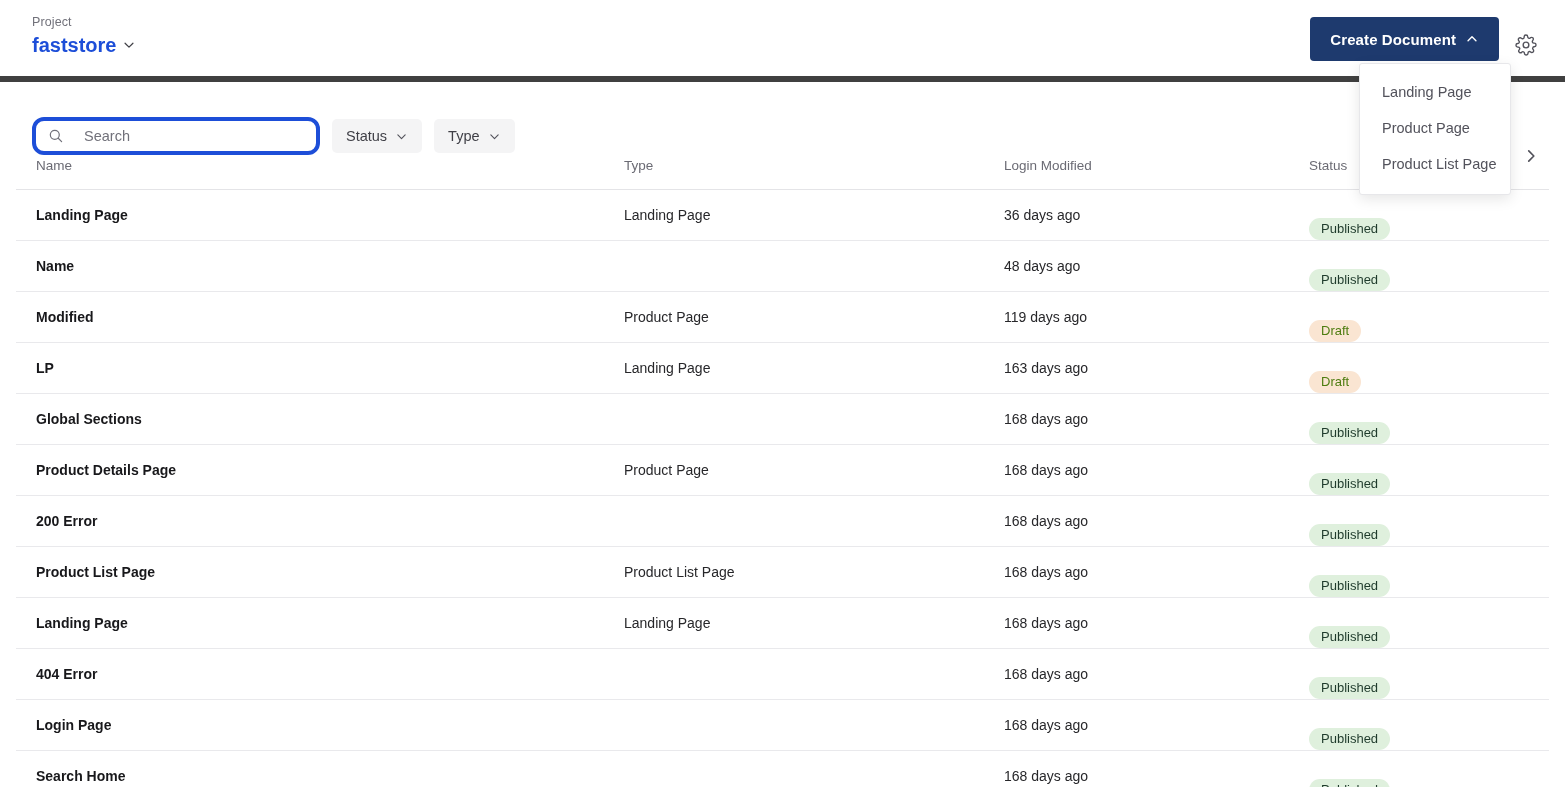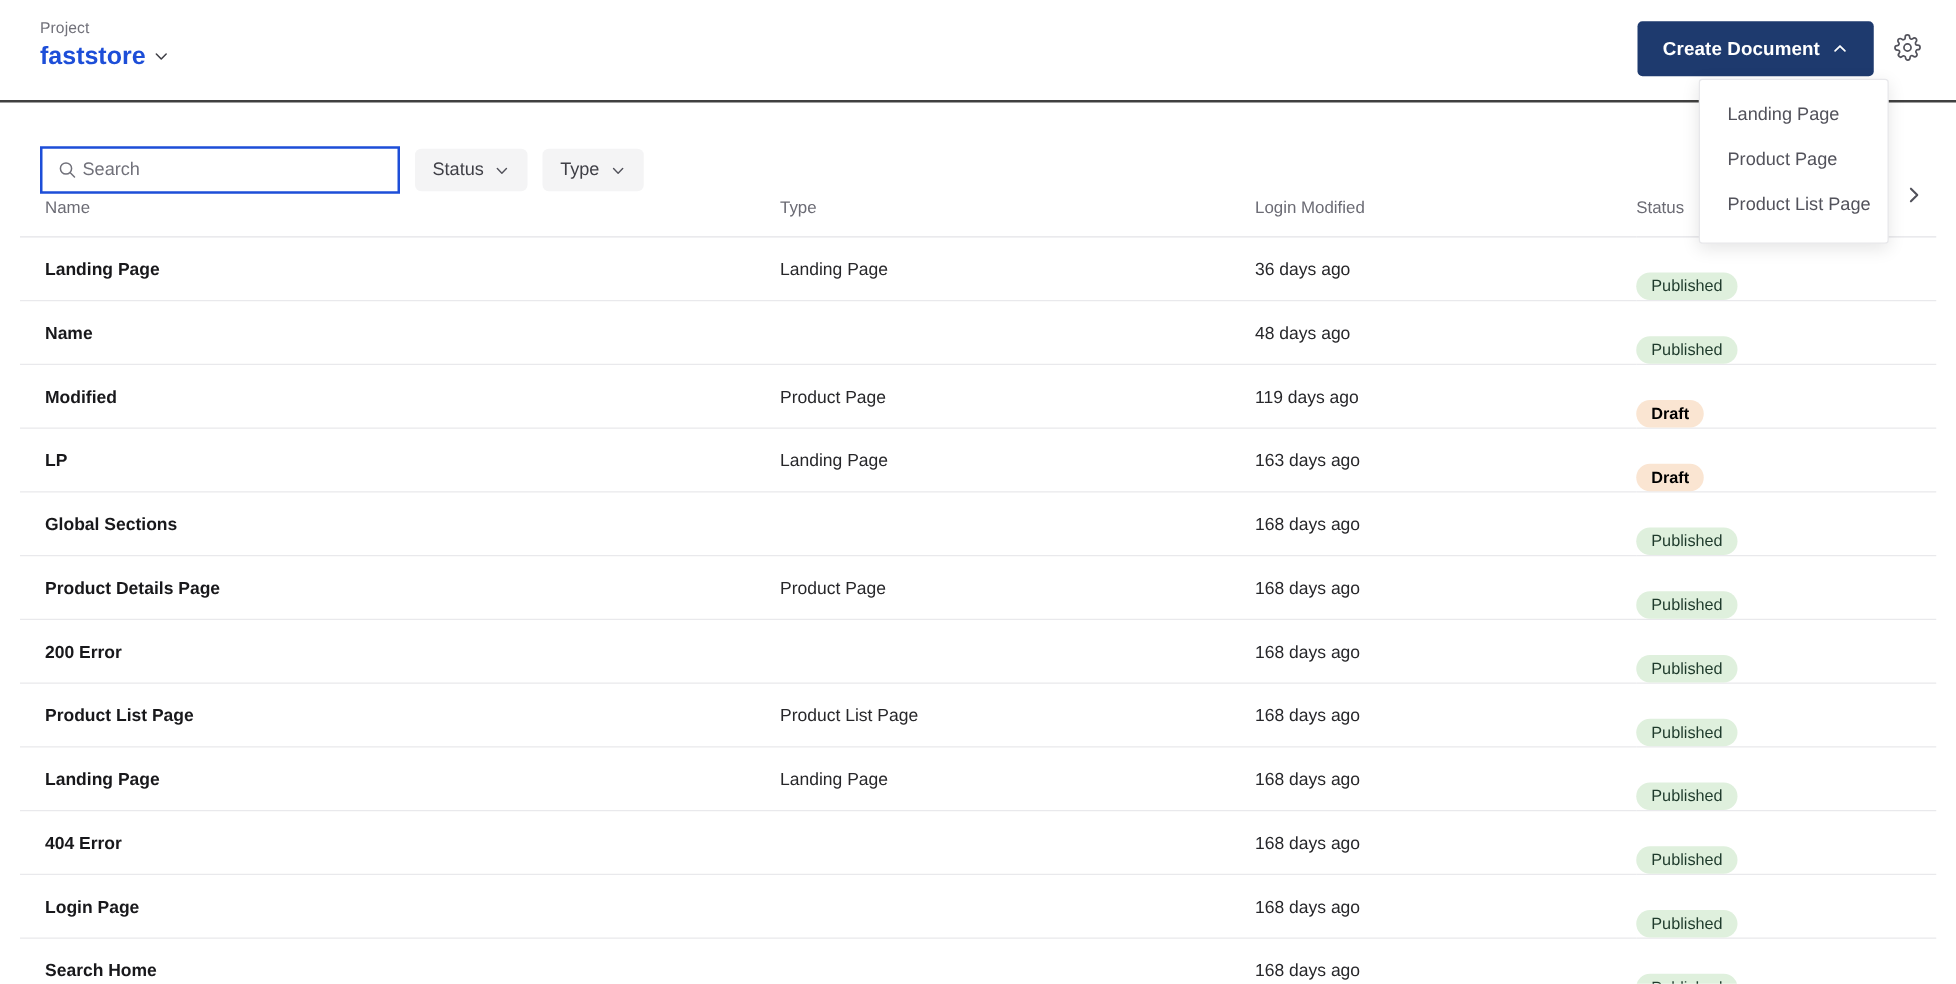--- a/index.html
+++ b/index.html
@@ -11,21 +11,21 @@
     background: #ffffff;
     font-family: "Liberation Sans", "DejaVu Sans", sans-serif;
     color: #1a1a2e;
     overflow: hidden;
   }
 
   
   .topbar {
     position: relative;
     height: 82px;
-    border-bottom: 2px solid #404040;
+    border-bottom: 6px solid #404040;
     display: flex;
     align-items: flex-start;
     justify-content: space-between;
     padding: 14px 24px 0 32px;
   }
 
   .project-block { display: flex; flex-direction: column; gap: 2px; }
   .project-label {
     font-size: 12.5px;
     color: #71717a;
@@ -42,21 +42,21 @@
     font-size: 20px;
     font-weight: 700;
     color: #1d4ed8;
     line-height: 26px;
   }
   .chev { display: inline-block; line-height: 0; }
   .chev svg { display: block; }
 
   .topbar-right {
     display: flex;
-    align-items: center;
+    align-items: flex-end;
     gap: 12px;
     padding-top: 3px;
   }
 
   .create-btn {
     background: #1e3a6e;
     color: #ffffff;
     border: none;
     border-radius: 4px;
     height: 44px;
@@ -105,25 +105,25 @@
     display: flex;
     align-items: center;
     gap: 12px;
     padding: 33px 32px 0 32px;
     height: 75px;
   }
 
   .search-box {
     width: 288px;
     height: 38px;
-    border: 2px solid #1d4ed8;
-    border-radius: 0;
-    display: flex;
-    align-items: center;
-    gap: 4px;
+    border: 4px solid #1d4ed8;
+    border-radius: 12px;
+    display: flex;
+    align-items: center;
+    gap: 20px;
     padding: 0 12px;
     background: #fff;
   }
   .search-box input {
     border: none;
     outline: none;
     font-size: 14.5px;
     font-family: inherit;
     color: #3f3f46;
     width: 100%;
@@ -188,21 +188,21 @@
     display: inline-block;
     border-radius: 11px;
     font-size: 13px;
     line-height: 22px;
     padding: 0 12px;
     height: 22px;
     font-weight: 400;
     margin-top: 28px;
   }
   .badge.published { background: #dff0dd; color: #1f3b2c; }
-  .badge.draft     { background: #fae5d2; color: #000000; font-weight: bold; }
+  .badge.draft     { background: #fae5d2; color: #4d7c0f; }
 
   
   .scroll-next {
     position: absolute;
     top: 0;
     right: 0;
     width: 68px;
     height: 58px;
     display: flex;
     align-items: center;

